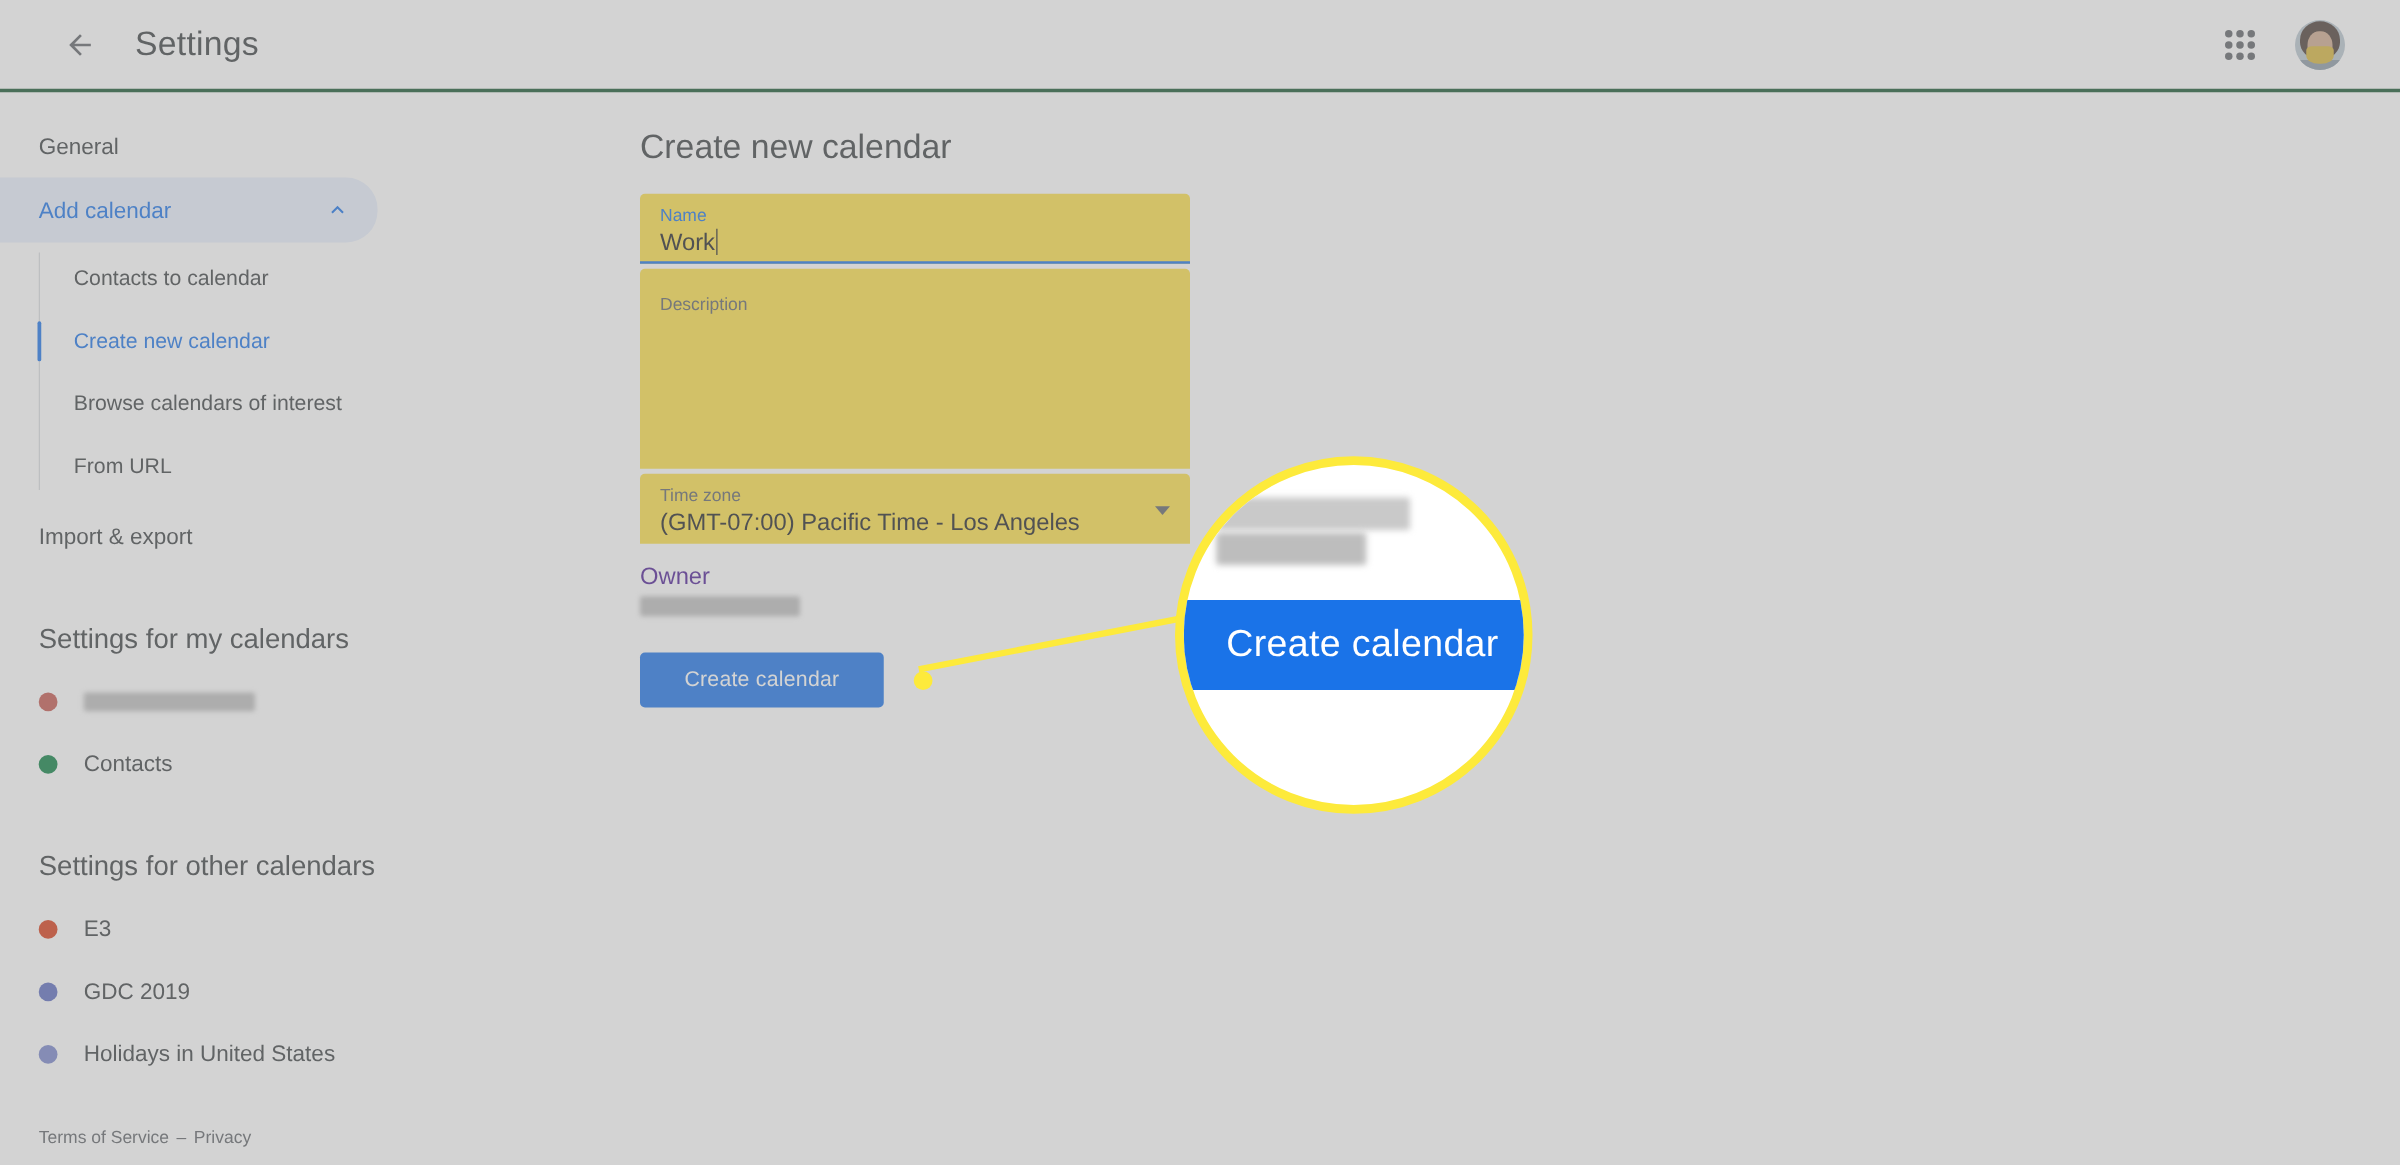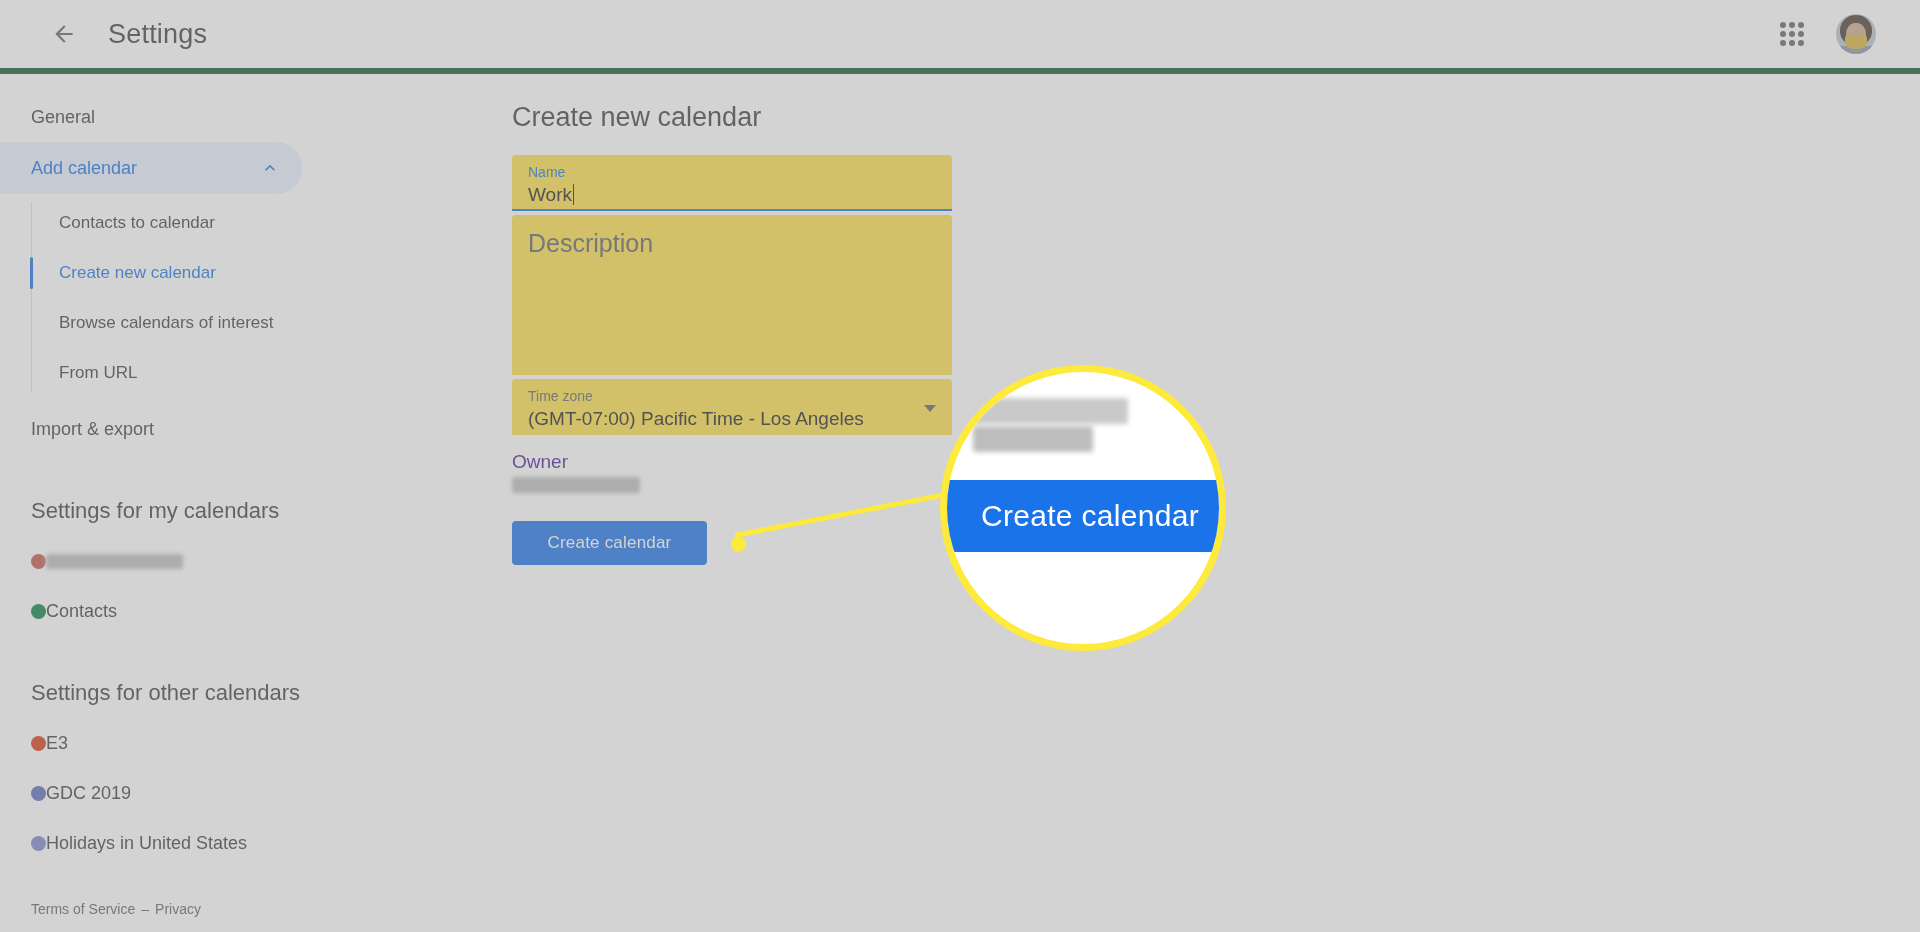--- a/index.html
+++ b/index.html
@@ -28,21 +28,21 @@
     z-index: 50;
   }
 
   
   .header {
     position: absolute;
     top: 0; left: 0;
     width: 1920px;
     height: 74px;
     background: #ffffff;
-    border-bottom: 6px solid #14532d;
+    border-bottom: 3px solid #14532d;
     display: flex;
     align-items: center;
     padding: 0 24px;
   }
 
   .back-arrow {
     width: 48px;
     height: 48px;
     display: flex;
     align-items: center;
@@ -214,20 +214,21 @@
   }
 
   .cal-item {
     height: 50px;
     display: flex;
     align-items: center;
     padding-left: 31px;
     font-size: 18px;
     color: #3c4043;
     cursor: pointer;
+    gap: 21px;
   }
 
   .cal-dot {
     width: 15px;
     height: 15px;
     border-radius: 50%;
     flex-shrink: 0;
   }
 
   .redacted {
@@ -291,21 +292,21 @@
   .field-label.focused { color: #1a73e8; }
 
   .field-value {
     font-size: 19px;
     color: #202124;
     line-height: 28px;
     position: relative;
   }
 
   .field-placeholder {
-    font-size: 25px;
+    font-size: 14px;
     color: #5f6368;
     line-height: 28px;
   }
 
   .caret {
     display: inline-block;
     width: 1.5px;
     height: 21px;
     background: #202124;
     vertical-align: -4px;

